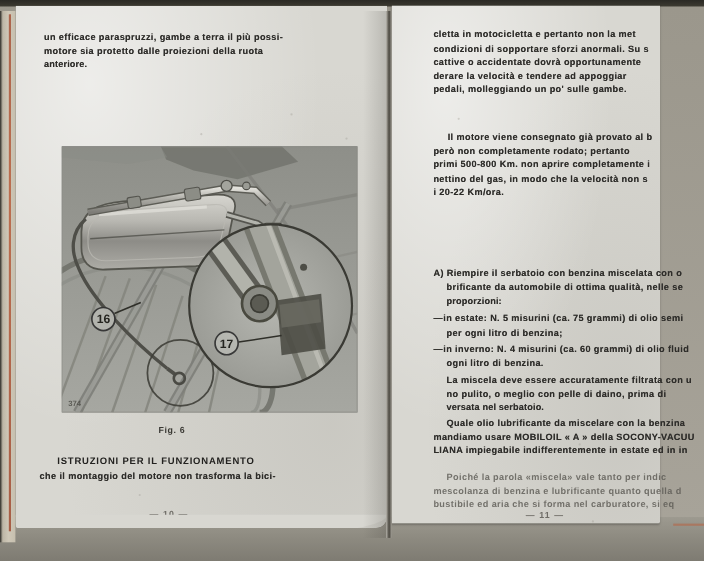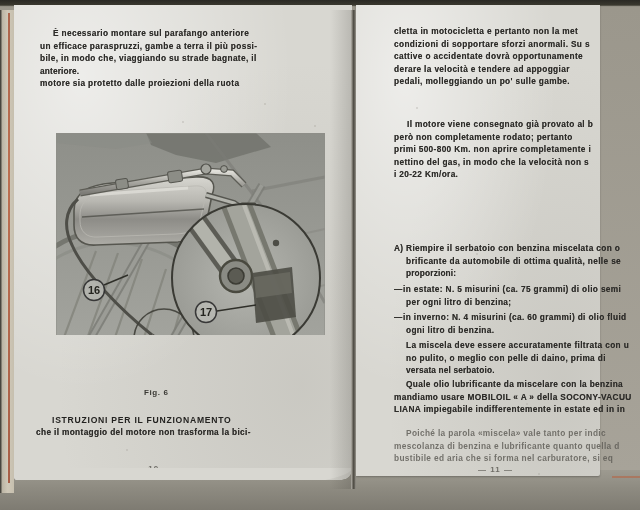--- a/index.html
+++ b/index.html
@@ -69,46 +69,44 @@
     white-space:nowrap;
   }
   .faint{color:#5d5b55;font-weight:700;text-shadow:none;opacity:.82;}
   .pgnum{font-family:"Liberation Sans",sans-serif;font-weight:700;font-size:8px;
     color:#56544e;letter-spacing:1px;opacity:.8;}
   .figcap{font-family:"Liberation Sans",sans-serif;font-weight:700;font-size:8px;
     color:#3a3934;letter-spacing:.6px;}
   .dash{display:inline-block;width:9px;}
 
   
-  .figwrap{position:absolute;left:42px;top:128px;width:269px;height:202px;
+  .figwrap{position:absolute;left:42px;top:128px;width:269px;height:242px;
     background:#9fa09a;overflow:hidden;
     box-shadow:inset 0 0 0 1px rgba(90,90,86,.45);}
   .fig-svg{display:block;width:269px;height:242px;}
 
   
   .speck{position:absolute;border-radius:50%;background:#9a978e;opacity:.35;}
 </style>
 </head>
 <body>
 
 <div id="shot">
 
   <div class="desk"></div>
   <div class="desk-bottom"></div>
 
   <div class="book">
 
     <div class="page page-left">
 
       <div class="col" style="left:26px;top:22px;width:290px;">
-        <div class="body-txt just ind">È necessario montare sul parafango anteriore</div>
         <div class="body-txt just">un efficace paraspruzzi, gambe a terra il più possi-</div>
-        <div class="body-txt just">bile, in modo che, viaggiando su strade bagnate, il</div>
+        <div class="body-txt just">motore sia protetto dalle proiezioni della ruota</div>
         <div class="body-txt">anteriore.</div>
-        <div class="body-txt just">motore sia protetto dalle proiezioni della ruota</div>
       </div>
 
       <div class="figwrap">
         <svg class="fig-svg" viewBox="0 0 269 242" preserveAspectRatio="none">
           <defs>
             <linearGradient id="gTank" x1="0" y1="0" x2="0" y2="1">
               <stop offset="0%" stop-color="#d7d6d0"></stop>
               <stop offset="35%" stop-color="#b9b8b2"></stop>
               <stop offset="62%" stop-color="#8d8c87"></stop>
               <stop offset="100%" stop-color="#adaca6"></stop>

